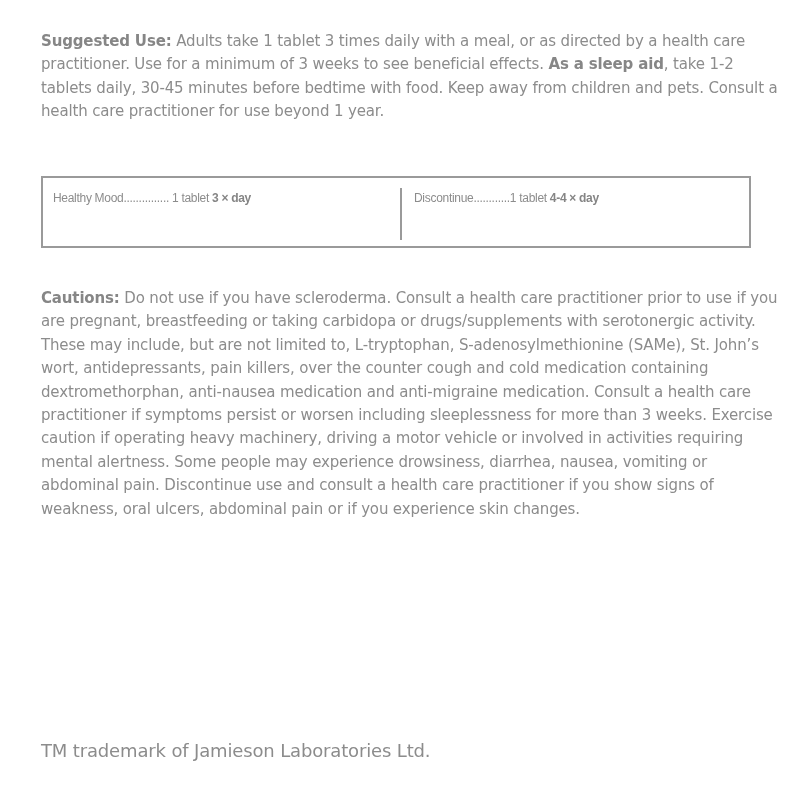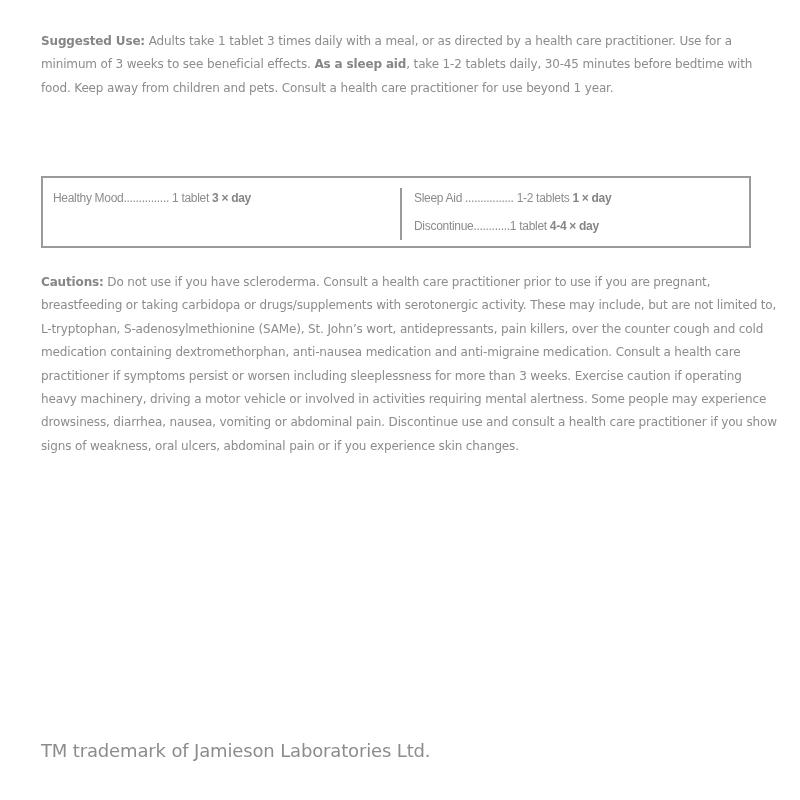--- a/index.html
+++ b/index.html
@@ -12,31 +12,31 @@
       height: 800px;
       position: relative;
       overflow: hidden;
       font-family: "DejaVu Sans", sans-serif;
       color: #8c8c8c;
     }
     .para {
       position: absolute;
       left: 41px;
       width: 740px;
-      font-size: 12px;
+      font-size: 15px;
       line-height: 23.4px;
       letter-spacing: -0.15px;
       margin: 0;
     }
     .para b {
       font-weight: bold;
       color: #868686;
     }
     #suggested { top: 30px; }
-    #cautions { top: 271px; }
+    #cautions { top: 287px; }
 
     .dosage-box {
       position: absolute;
       left: 41px;
       top: 176px;
       width: 710px;
       height: 72px;
       border: 2px solid #9a9a9a;
       box-sizing: border-box;
     }
@@ -77,20 +77,19 @@
 <body>
 
 <p class="para" id="suggested"><b>Suggested Use:</b><span> Adults take 1 tablet 3 times daily with a meal, or as directed by a health care practitioner. Use for a minimum of 3 weeks to see beneficial effects. </span><b>As a sleep aid</b><span>, take 1-2 tablets daily, 30-45 minutes before bedtime with food. Keep away from children and pets. Consult a health care practitioner for use beyond 1 year.</span></p>
 
 <div class="dosage-box">
   <div class="dose-col left">
     <span class="dose-row"><span>Healthy Mood</span><span>...............</span><span class="amt"><span> 1 tablet </span><b>3 × day</b></span></span>
   </div>
   <div class="divider"></div>
   <div class="dose-col right">
-    <span class="dose-row"><span>Sleep Aid</span><span> ................</span><span class="amt"><span> 1-2 tablets </span><b>1 × day</b></span></span>
     <span class="dose-row"><span>Discontinue</span><span>............</span><span class="amt"><span>1 tablet </span><b>4-4 × day</b></span></span>
   </div>
 </div>
 
 <p class="para" id="cautions"><b>Cautions:</b><span> Do not use if you have scleroderma. Consult a health care practitioner prior to use if you are pregnant, breastfeeding or taking carbidopa or drugs/supplements with serotonergic activity. These may include, but are not limited to, L-tryptophan, S-adenosylmethionine (SAMe), St. John’s wort, antidepressants, pain killers, over the counter cough and cold medication containing dextromethorphan, anti-nausea medication and anti-migraine medication. Consult a health care practitioner if symptoms persist or worsen including sleeplessness for more than 3 weeks. Exercise caution if operating heavy machinery, driving a motor vehicle or involved in activities requiring mental alertness. Some people may experience drowsiness, diarrhea, nausea, vomiting or abdominal pain. Discontinue use and consult a health care practitioner if you show signs of weakness, oral ulcers, abdominal pain or if you experience skin changes.</span></p>
 
 <div class="footer">TM trademark of Jamieson Laboratories Ltd.</div>
 
 </body></html>

